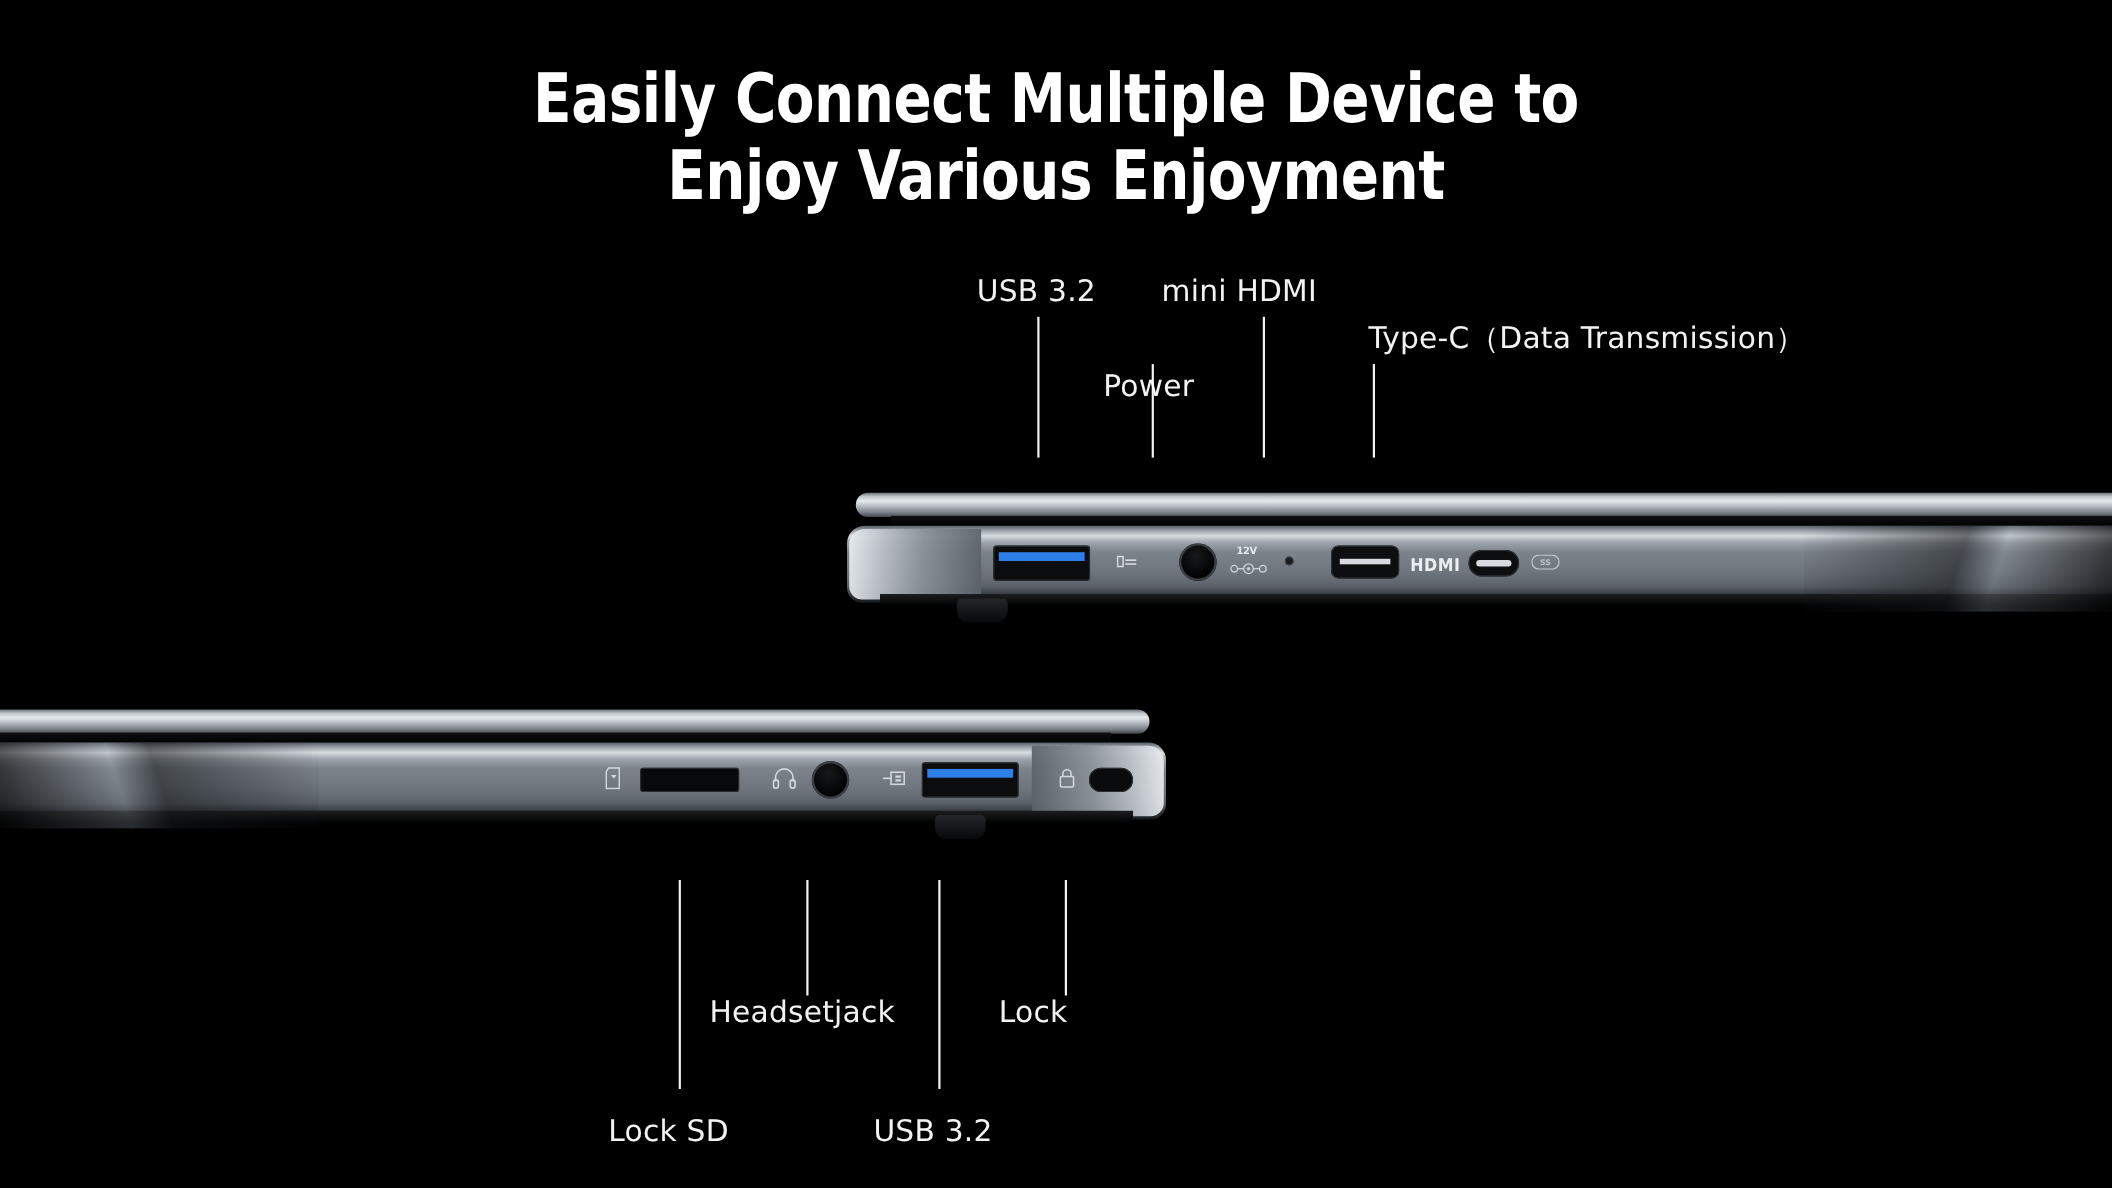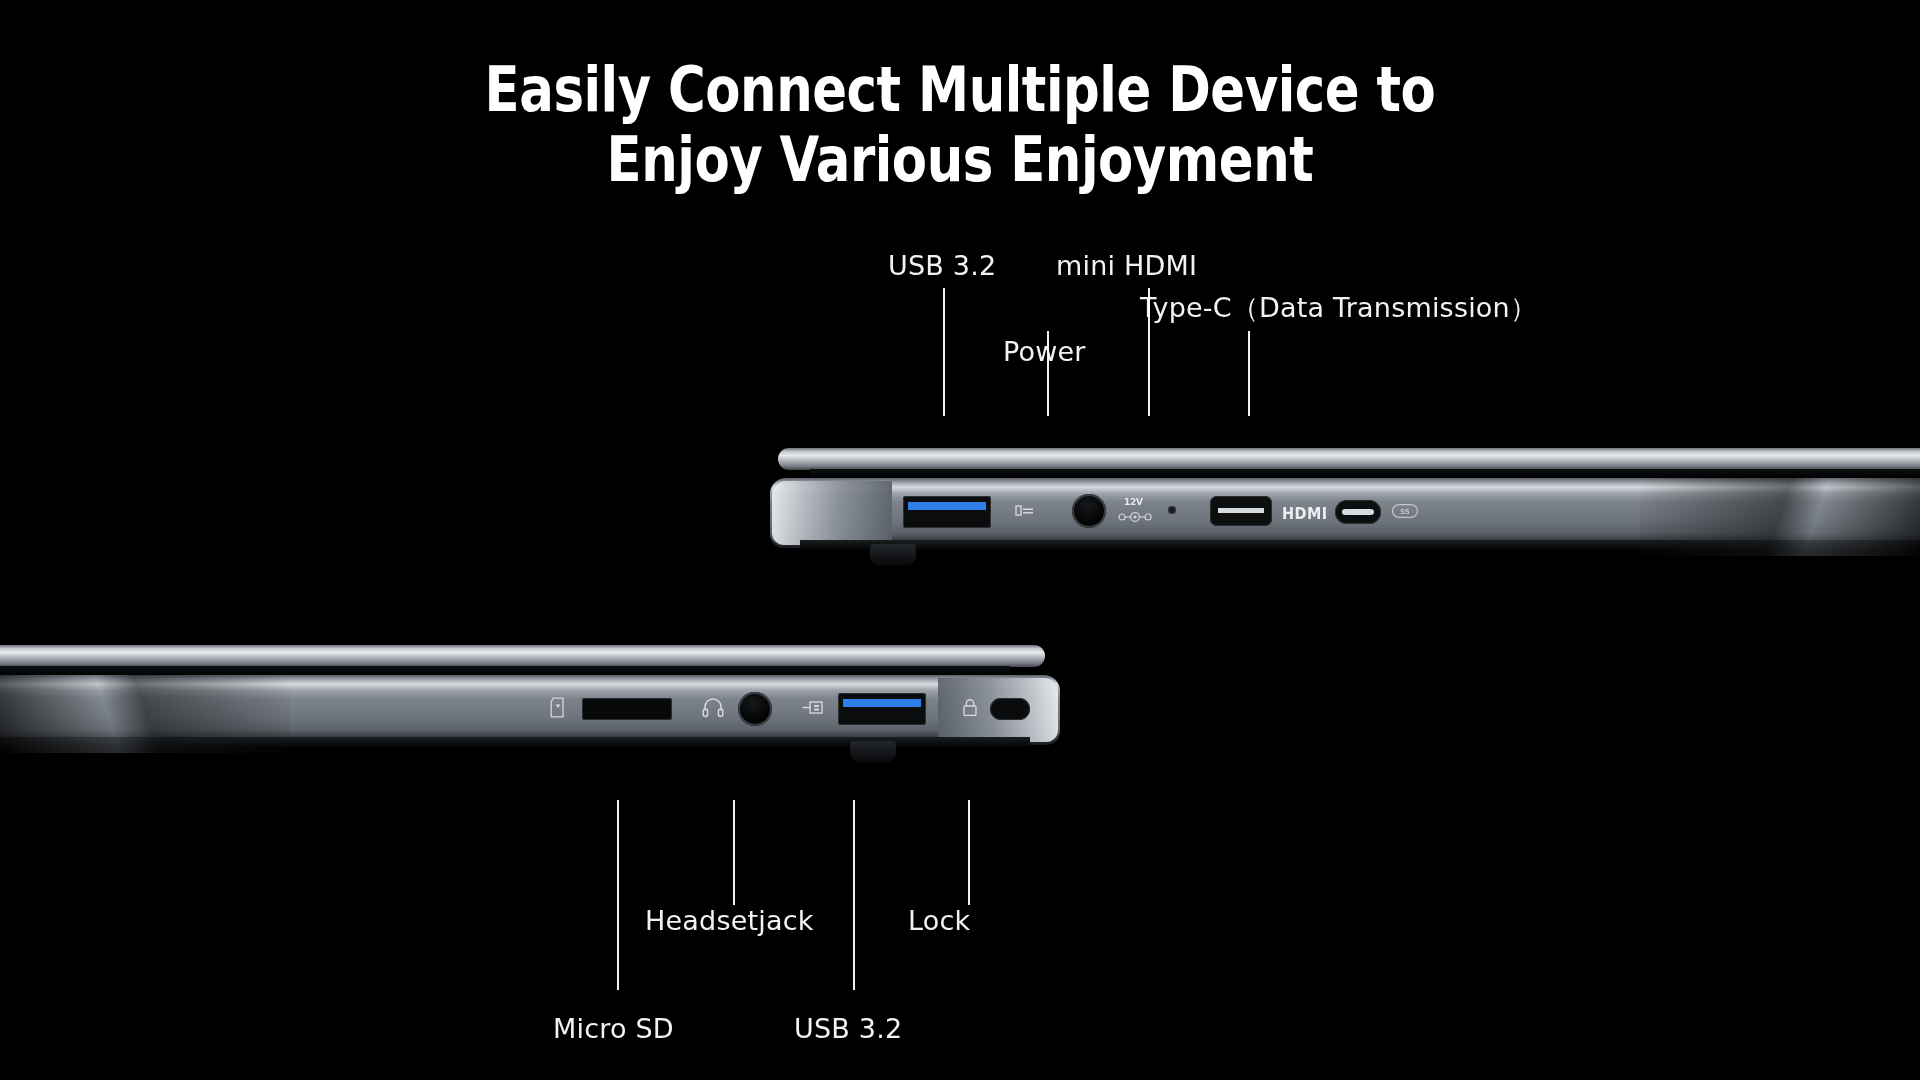--- a/index.html
+++ b/index.html
@@ -178,21 +178,21 @@
 <div class="stage">
 
   <div class="headline">
     <span class="l">Easily Connect Multiple Device to</span>
     <span class="l">Enjoy Various Enjoyment</span>
   </div>
 
   <div class="lbl" style="left:888px; top:252px;">USB 3.2</div>
   <div class="lbl" style="left:1003px; top:294px;margin-top:44px;">Power</div>
   <div class="lbl" style="left:1016px; top:252px;margin-left:40px;">mini HDMI</div>
-  <div class="lbl" style="left:1140px; top:294px;">Type-C（Data Transmission）</div>
+  <div class="lbl" style="left:1244px; top:294px;">Type-C（Data Transmission）</div>
 
   <div class="lead" style="left:943px; top:288px; height:128px;"></div>
   <div class="lead" style="left:1047px; top:331px; height:85px;"></div>
   <div class="lead" style="left:1148px; top:288px; height:128px;"></div>
   <div class="lead" style="left:1248px; top:331px; height:85px;"></div>
 
   <div class="laptop" id="laptop-top">
     <div class="lid"></div>
     <div class="lidshadow"></div>
     <div class="base"></div>
@@ -302,16 +302,16 @@
     </div>
   </div>
 
   <div class="lead" style="left:617px; top:800px; height:190px;"></div>
   <div class="lead" style="left:733px; top:800px; height:105px;"></div>
   <div class="lead" style="left:853px; top:800px; height:190px;"></div>
   <div class="lead" style="left:968px; top:800px; height:105px;"></div>
 
   <div class="lbl" style="left:645px; top:907px;">Headsetjack</div>
   <div class="lbl" style="left:908px; top:907px;">Lock</div>
-  <div class="lbl" style="left:553px; top:1015px;">Micro SD</div>
+  <div class="lbl" style="left:553px; top:1015px;">Lock SD</div>
   <div class="lbl" style="left:794px; top:1015px;">USB 3.2</div>
 
 </div>
 
 </body></html>

